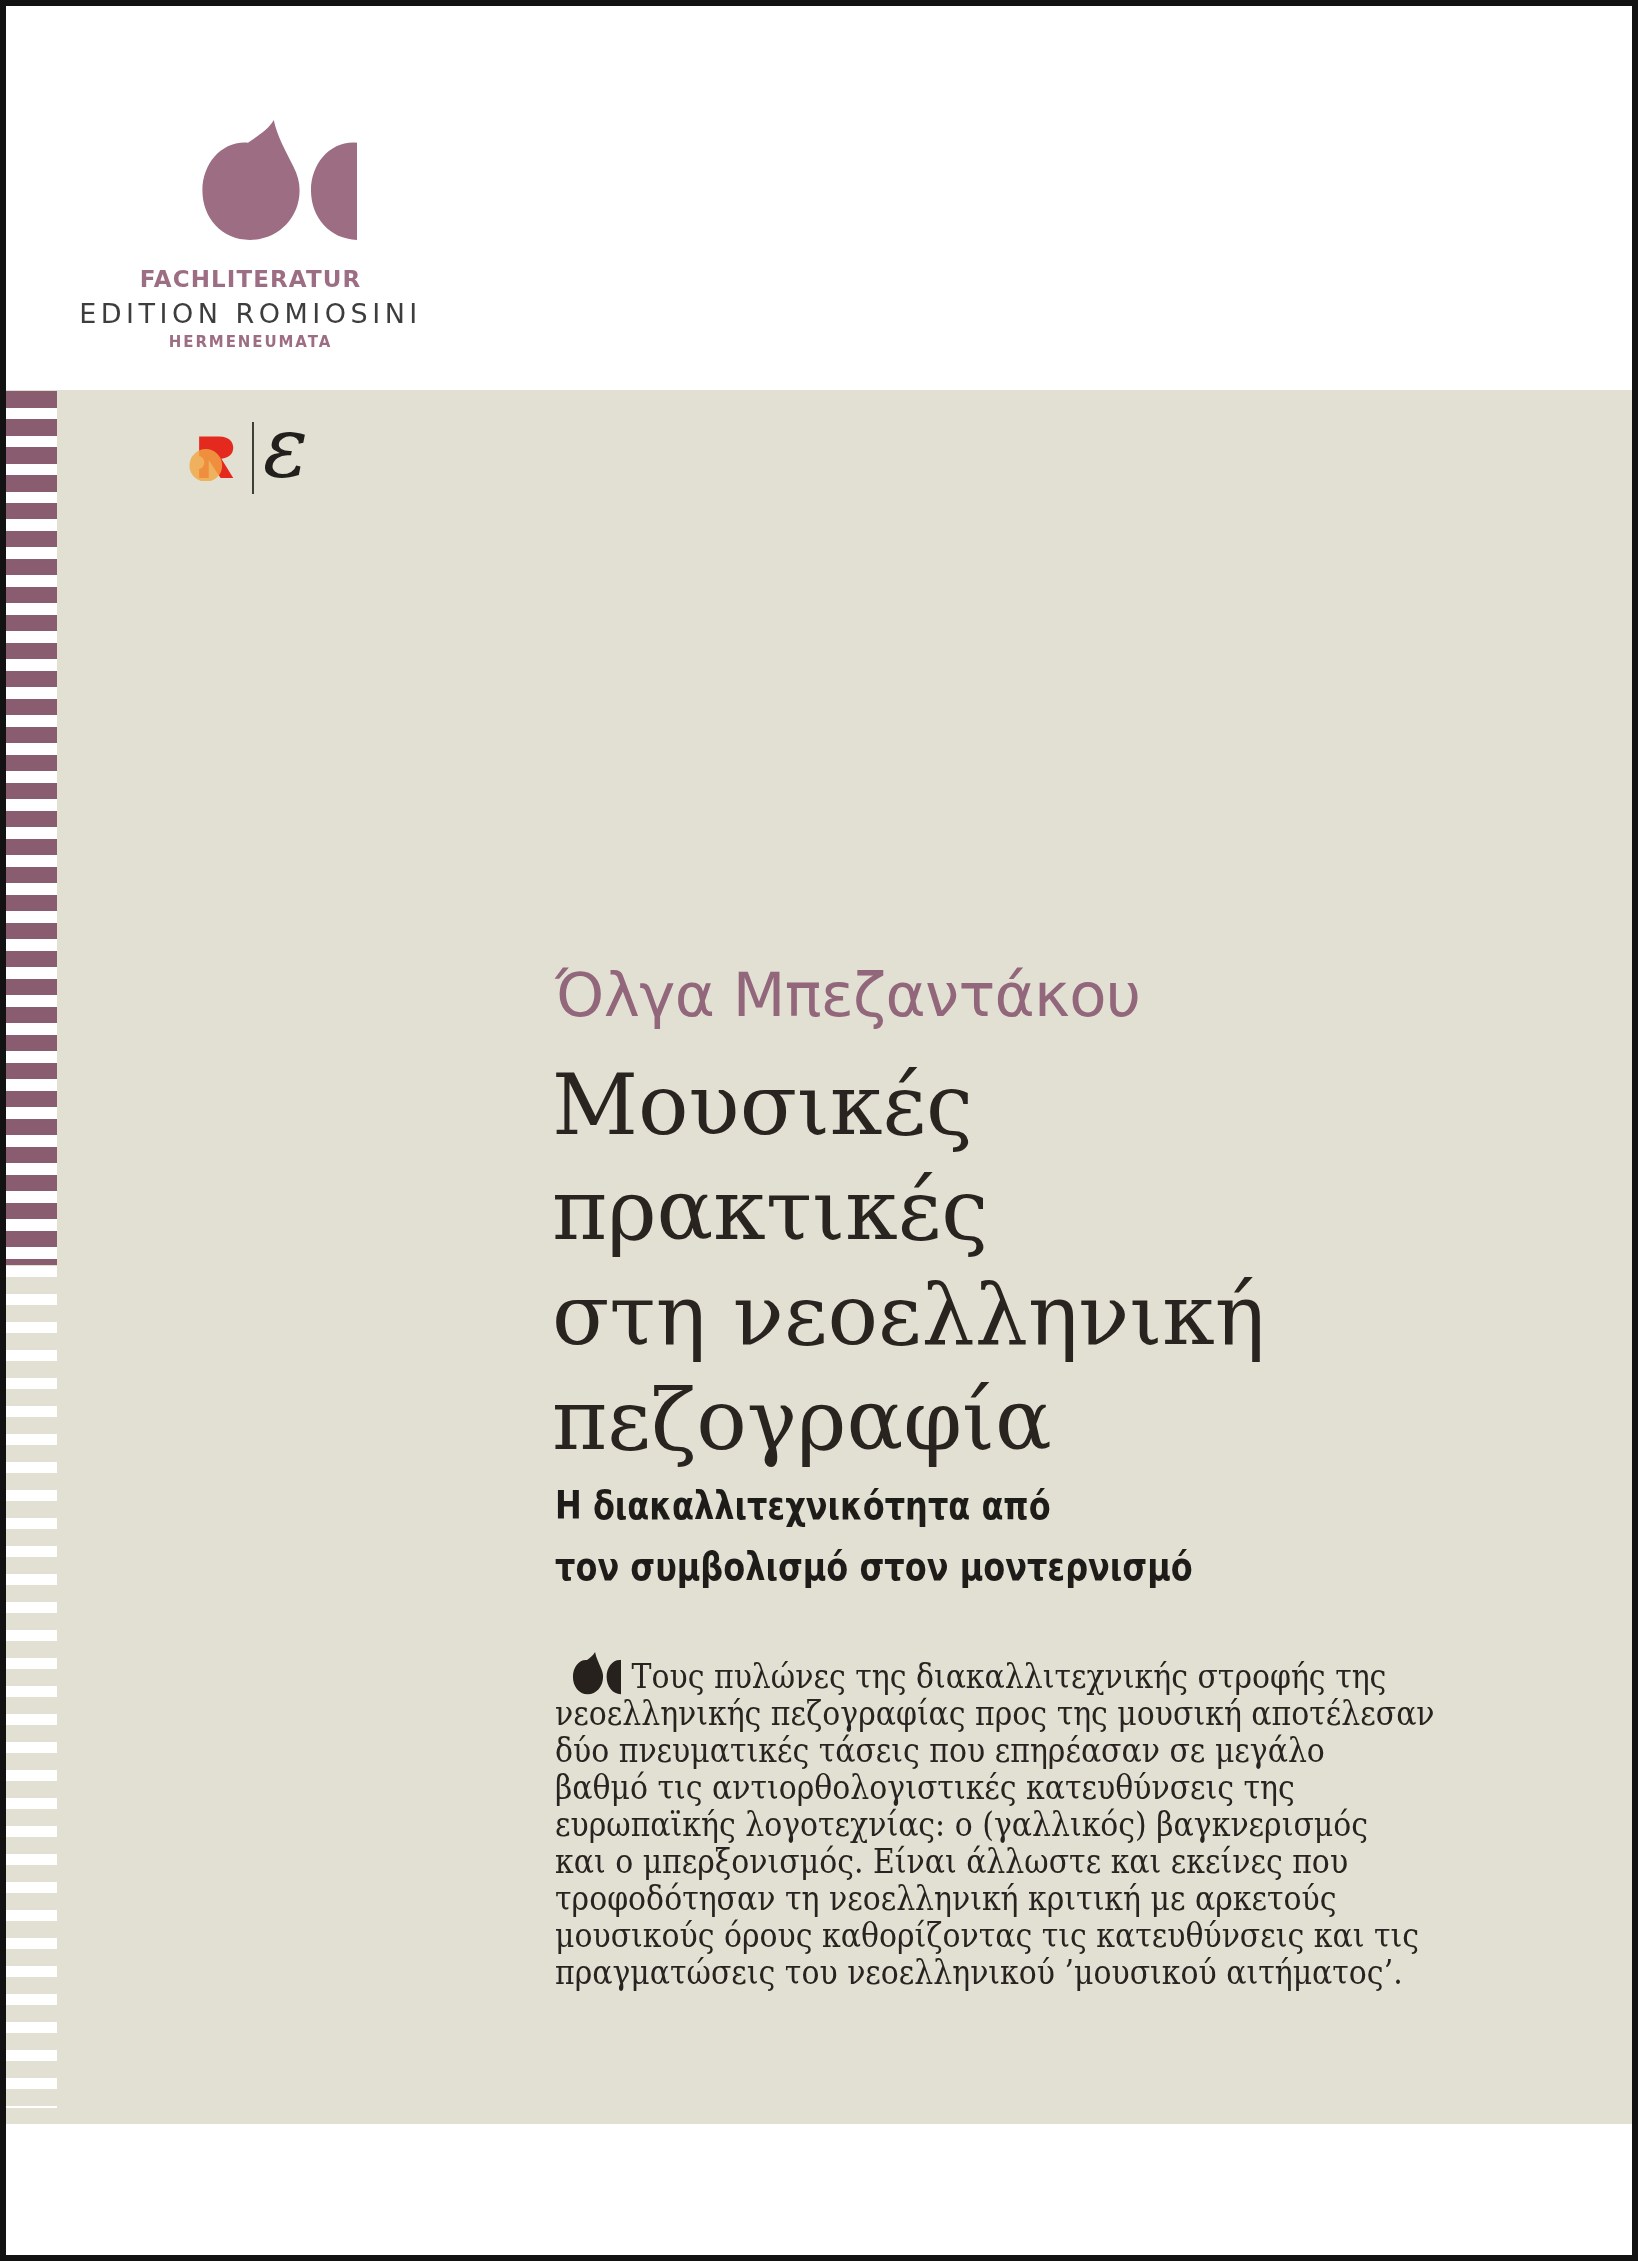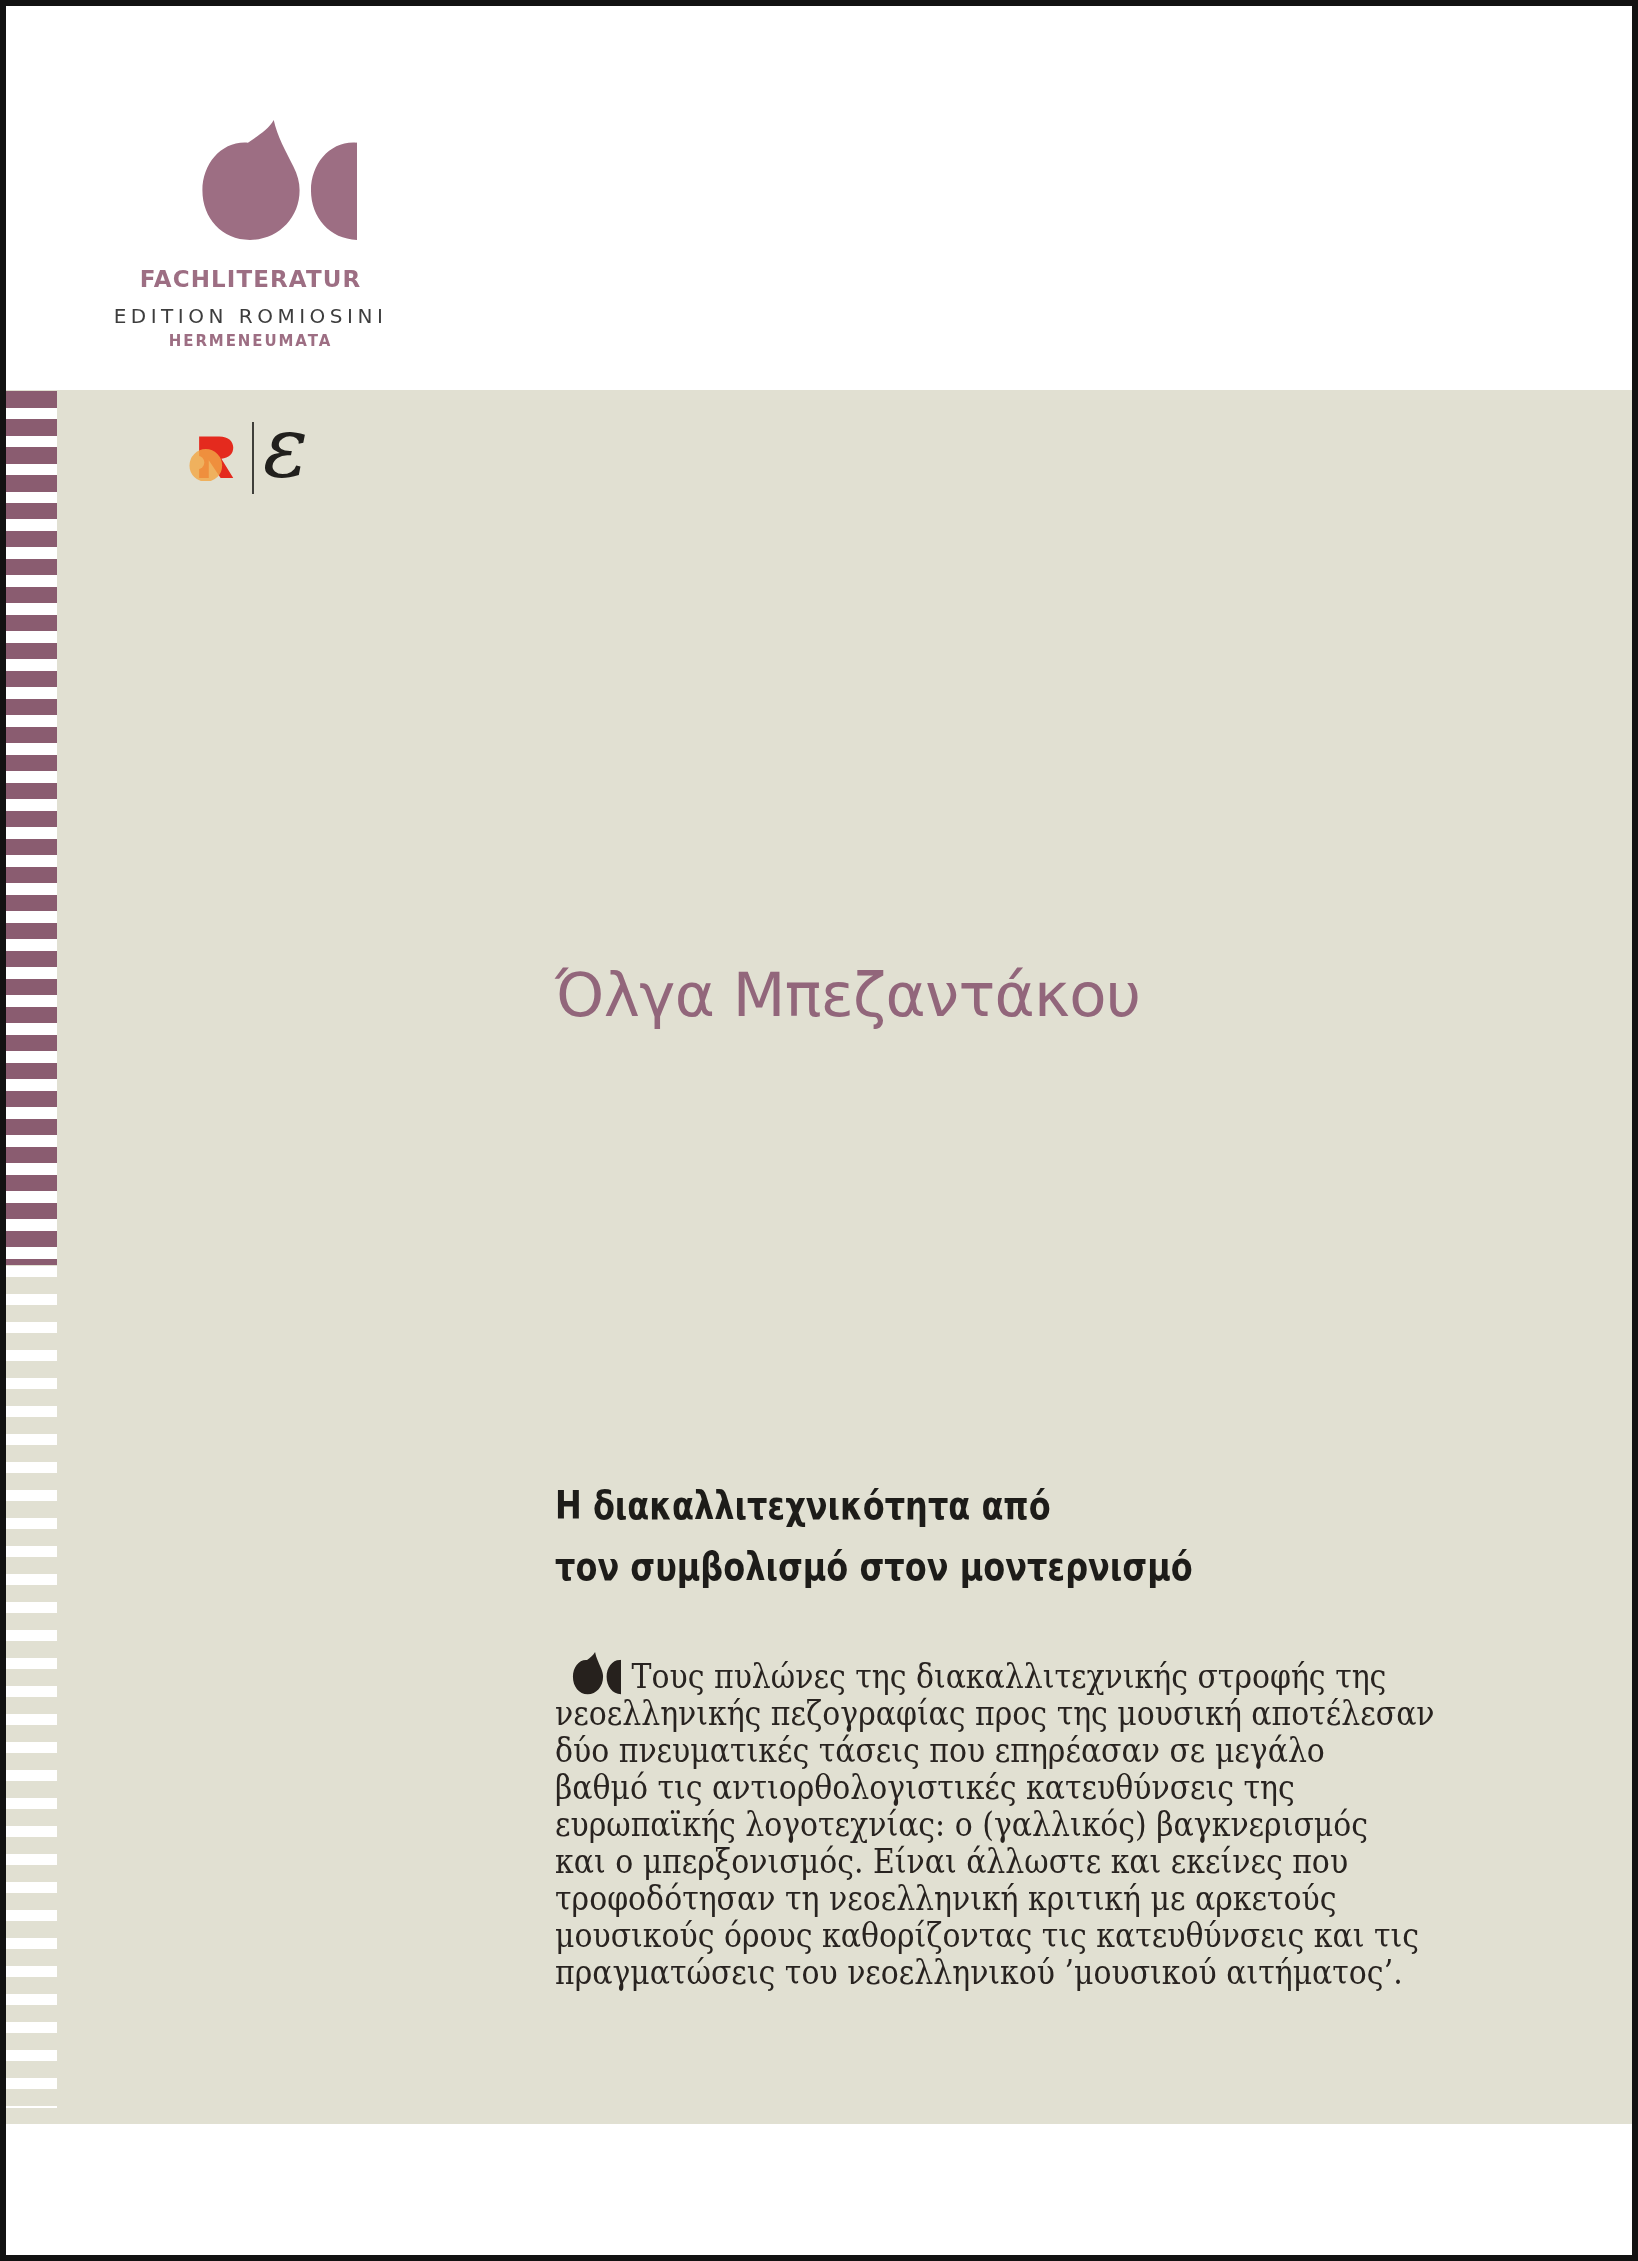--- a/index.html
+++ b/index.html
@@ -30,21 +30,21 @@
     top:1266px;height:842px;
     background:repeating-linear-gradient(to bottom,#ffffff 0 11.2px,#e1e0d2 11.2px 28px);
   }
   
   .brand{
     position:absolute;left:67px;top:120px;width:367px;
     text-align:center;z-index:6;
   }
   .brand-quotes{display:block;margin:0 auto;width:212px;height:122px;fill:#9d6e83;}
   .brand-line1{margin-top:24px;font-size:23px;font-weight:bold;letter-spacing:1.1px;color:#9d6e83;}
-  .brand-line2{margin-top:12px;font-size:20px;font-weight:normal;letter-spacing:4.5px;color:#3d3d3d;}
+  .brand-line2{margin-top:6px;font-size:27px;font-weight:normal;letter-spacing:4.5px;color:#3d3d3d;}
   .brand-line3{margin-top:3.7px;font-size:15px;font-weight:bold;letter-spacing:1.9px;color:#9d6e83;}
   
   .imprint{position:absolute;left:0;top:0;z-index:6;}
   .rlogo{position:absolute;left:188px;top:435px;width:46px;height:46px;}
   .logo-divider{position:absolute;left:252px;top:422px;width:2.2px;height:72px;background:#3f3f3a;}
   .epsilon{
     position:absolute;left:263px;top:410px;
     font-family:"DejaVu Serif","Liberation Serif",serif;
     font-style:italic;font-size:84px;line-height:75px;color:#21201d;
   }
@@ -111,20 +111,24 @@
     <svg class="rlogo" viewBox="-14 -1 62 62">
       <path d="M1,1 H28 C41,1 47,8 47,16 C47,25 41,30 31,31 L47,57 H30 L14,33 V57 H1 Z" fill="#e42a1e"></path>
       <circle cx="-1" cy="36" r="9" fill="#e1e0d2"></circle>
       <circle cx="10" cy="40" r="22" fill="#f2a644" opacity="0.82"></circle>
     </svg>
     <div class="logo-divider"></div>
     <div class="epsilon">ε</div>
   </div>
 
   <div class="author">Όλγα Μπεζαντάκου</div>
+  <h1 class="title">Μουσικές
+πρακτικές
+στη νεοελληνική
+πεζογραφία</h1>
   <div class="subtitle">Η διακαλλιτεχνικότητα από
 τον συμβολισμό στον μοντερνισμό</div>
 
   <div class="quote">
     <svg class="quote-icon" viewBox="0 0 205 118">
       <use href="#droplet" x="0"></use>
       <use href="#droplet" x="105"></use>
     </svg><span class="quote-text">Τους πυλώνες της διακαλλιτεχνικής στροφής της
 νεοελληνικής πεζογραφίας προς της μουσική αποτέλεσαν
 δύο πνευματικές τάσεις που επηρέασαν σε μεγάλο

